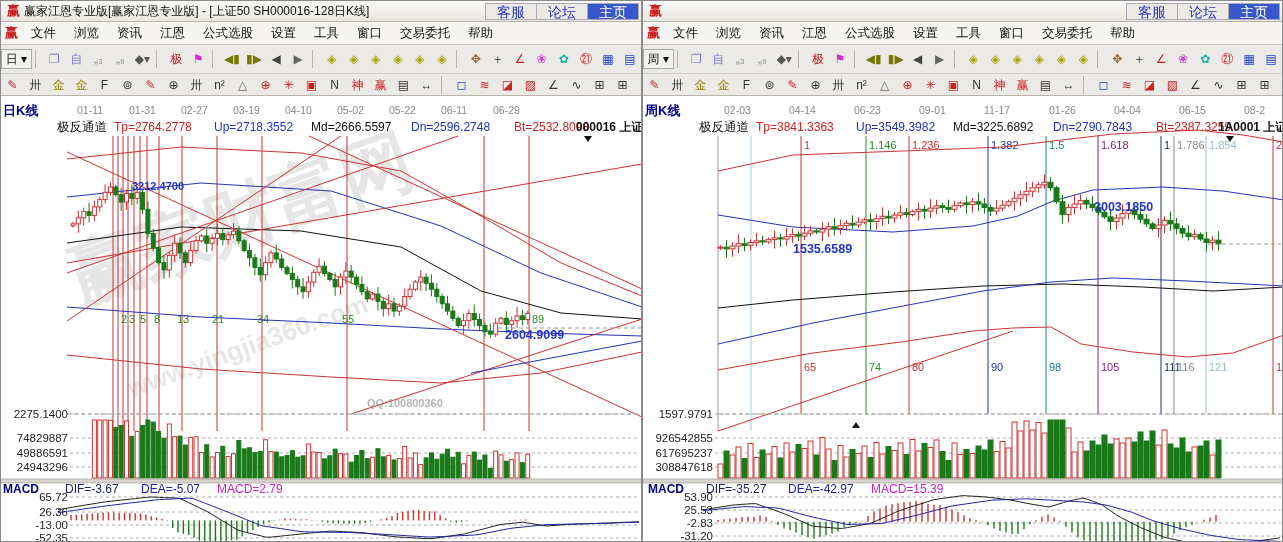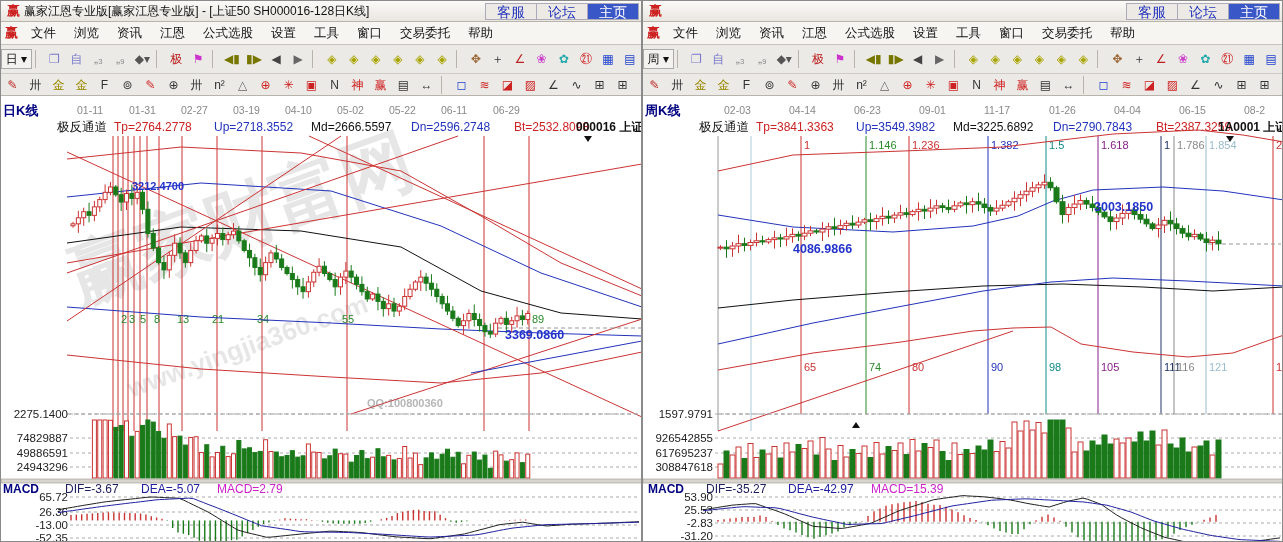--- a/index.html
+++ b/index.html
@@ -530,21 +530,21 @@
         <line x1="498" y1="519.3760162601626" x2="498" y2="519.3389128008927" stroke="#cc3333" stroke-width="1.4"></line>
         <line x1="503.34999999999997" y1="519.3760162601626" x2="503.34999999999997" y2="519.1571058504703" stroke="#cc3333" stroke-width="1.4"></line>
         <line x1="508.7" y1="519.3760162601626" x2="508.7" y2="518.9752989000478" stroke="#cc3333" stroke-width="1.4"></line>
         <line x1="514.05" y1="519.3760162601626" x2="514.05" y2="518.7934919496254" stroke="#cc3333" stroke-width="1.4"></line>
         <line x1="519.4" y1="519.3760162601626" x2="519.4" y2="518.6116849992029" stroke="#cc3333" stroke-width="1.4"></line>
         <line x1="524.75" y1="519.3760162601626" x2="524.75" y2="518.4298780487804" stroke="#cc3333" stroke-width="1.4"></line>
         <polyline points="57.0,508.7 61.8,507.9 66.7,507.1 71.5,506.3 76.4,505.4 81.2,504.6 86.0,503.8 90.9,503.0 95.7,502.2 100.6,501.4 105.4,500.7 110.3,500.2 115.1,499.6 119.9,499.1 124.8,498.6 129.6,498.1 134.5,497.6 139.3,497.0 144.1,496.5 149.0,496.0 153.8,496.1 158.7,496.3 163.5,496.6 168.4,496.8 173.2,497.0 178.0,497.3 182.9,499.2 187.7,501.6 192.6,504.0 197.4,506.3 202.3,508.7 207.1,511.1 211.9,513.9 216.8,516.9 221.6,519.9 226.5,522.8 231.3,525.8 236.1,528.7 241.0,530.3 245.8,531.5 250.7,532.7 255.5,533.8 260.4,535.0 265.2,536.2 270.0,536.1 274.9,535.6 279.7,535.1 284.6,534.6 289.4,534.1 294.2,533.6 299.1,533.1 303.9,532.6 308.8,532.1 313.6,531.7 318.4,531.2 323.3,530.7 328.1,530.2 333.0,530.2 337.8,530.4 342.7,530.7 347.5,530.9 352.3,531.1 357.2,531.4 362.0,531.8 366.9,532.4 371.7,533.0 376.6,533.6 381.4,534.2 386.2,534.8 391.1,535.4 395.9,535.9 400.8,536.2 405.6,536.4 410.4,536.7 415.3,537.0 420.1,537.3 425.0,537.6 429.8,537.7 434.7,537.0 439.5,536.4 444.3,535.7 449.2,535.0 454.0,534.3 458.9,533.6 463.7,532.9 468.5,531.6 473.4,530.3 478.2,529.0 483.1,527.8 487.9,526.5 492.8,525.2 497.6,523.9 502.4,523.2 507.3,522.7 512.1,522.2 517.0,521.7 521.8,521.2 526.6,522.0 531.5,522.8 536.3,523.6 541.2,524.4 546.0,525.0 550.8,524.6 555.7,524.3 560.5,523.9 565.4,523.5 570.2,523.2 575.1,523.1 579.9,522.9 584.7,522.8 589.6,522.6 594.4,522.5 599.3,522.3 604.1,522.2 608.9,522.0 613.8,521.8 618.6,521.5 623.5,521.3 628.3,521.1 633.2,520.9 638.0,520.7" fill="none" stroke="#202020" stroke-width="1"></polyline>
         <polyline points="57.0,511.6 61.8,510.9 66.7,510.2 71.5,509.6 76.4,508.9 81.2,508.2 86.0,507.5 90.9,506.9 95.7,506.2 100.6,505.5 105.4,504.9 110.3,504.3 115.1,503.7 119.9,503.1 124.8,502.5 129.6,501.9 134.5,501.4 139.3,500.8 144.1,500.2 149.0,499.6 153.8,499.0 158.7,498.6 163.5,498.4 168.4,498.1 173.2,497.9 178.0,497.6 182.9,497.4 187.7,497.1 192.6,497.7 197.4,499.6 202.3,501.5 207.1,503.4 211.9,505.2 216.8,507.1 221.6,509.0 226.5,510.9 231.3,512.9 236.1,514.8 241.0,516.8 245.8,518.8 250.7,520.8 255.5,522.7 260.4,524.7 265.2,525.4 270.0,526.2 274.9,526.9 279.7,527.6 284.6,528.3 289.4,529.0 294.2,529.8 299.1,530.5 303.9,530.8 308.8,530.9 313.6,531.0 318.4,531.0 323.3,531.1 328.1,531.2 333.0,531.2 337.8,531.3 342.7,531.4 347.5,531.5 352.3,531.7 357.2,532.0 362.0,532.2 366.9,532.5 371.7,532.7 376.6,533.0 381.4,533.2 386.2,533.5 391.1,533.8 395.9,534.1 400.8,534.4 405.6,534.7 410.4,535.0 415.3,535.3 420.1,535.6 425.0,535.9 429.8,536.0 434.7,535.8 439.5,535.6 444.3,535.4 449.2,535.2 454.0,534.9 458.9,534.7 463.7,534.5 468.5,534.3 473.4,534.0 478.2,533.4 483.1,532.5 487.9,531.5 492.8,530.6 497.6,529.6 502.4,528.7 507.3,527.8 512.1,527.0 517.0,526.5 521.8,526.0 526.6,525.5 531.5,525.0 536.3,524.5 541.2,524.0 546.0,523.6 550.8,523.5 555.7,523.4 560.5,523.3 565.4,523.2 570.2,523.1 575.1,523.0 579.9,522.9 584.7,522.8 589.6,522.6 594.4,522.5 599.3,522.3 604.1,522.2 608.9,522.1 613.8,521.9 618.6,521.8 623.5,521.6 628.3,521.5 633.2,521.3 638.0,521.2" fill="none" stroke="#2020a0" stroke-width="1"></polyline>
       </svg>
       <div class="annot" style="left: 131px; top: 179px; font-size: 11px; color: rgb(34, 51, 204); font-weight: bold;">3212.4700</div>
-      <div class="annot" style="left: 504px; top: 327px; font-size: 12.5px; color: rgb(34, 51, 204); font-weight: bold;">3369.0860</div>
+      <div class="annot" style="left: 504px; top: 327px; font-size: 12.5px; color: rgb(34, 51, 204); font-weight: bold;">2604.9099</div>
       <div class="annot" style="left: 366px; top: 396px; font-size: 11px; color: rgba(120, 120, 120, 0.55); font-weight: bold;">QQ:100800360</div>
     </div>
     <div class="window" style="left: 642px; width: 641px;">
       <div class="titlebar">
         <div class="logo">赢</div>
         <div class="tb-buttons">
           <div class="tb-btn">客服</div>
           <div class="tb-btn">论坛</div>
           <div class="tb-btn active">主页</div>
         </div>
@@ -1038,16 +1038,16 @@
         <line x1="537" y1="520.7029790234444" x2="537" y2="528.9094017529663" stroke="#1a7a1a" stroke-width="1.4"></line>
         <line x1="543" y1="520.7029790234444" x2="543" y2="526.180167432592" stroke="#1a7a1a" stroke-width="1.4"></line>
         <line x1="549" y1="520.7029790234444" x2="549" y2="523.7051862356126" stroke="#1a7a1a" stroke-width="1.4"></line>
         <line x1="555" y1="520.7029790234444" x2="555" y2="521.2783608559796" stroke="#1a7a1a" stroke-width="1.4"></line>
         <line x1="561" y1="520.7029790234444" x2="561" y2="518.8515354763467" stroke="#cc3333" stroke-width="1.4"></line>
         <line x1="567" y1="520.7029790234444" x2="567" y2="516.4247100967139" stroke="#cc3333" stroke-width="1.4"></line>
         <line x1="573" y1="520.7029790234444" x2="573" y2="513.9978847170809" stroke="#cc3333" stroke-width="1.4"></line>
         <polyline points="60.0,508.8 64.8,508.0 69.6,507.3 74.4,506.5 79.2,505.7 84.0,505.0 88.8,504.2 93.7,503.8 98.5,503.4 103.3,503.1 108.1,502.7 112.9,502.7 117.7,504.4 122.5,506.1 127.3,507.7 132.1,509.4 136.9,511.1 141.7,512.9 146.6,515.0 151.4,517.2 156.2,519.3 161.0,521.4 165.8,523.6 170.6,525.4 175.4,525.7 180.2,526.1 185.0,526.5 189.8,526.9 194.6,527.3 199.4,527.4 204.3,526.6 209.1,525.7 213.9,524.9 218.7,524.0 223.5,523.2 228.3,522.1 233.1,520.0 237.9,517.8 242.7,515.7 247.5,513.6 252.3,511.4 257.1,509.4 261.9,507.9 266.8,506.3 271.6,504.8 276.4,503.3 281.2,501.8 286.0,500.2 290.8,498.7 295.6,498.0 300.4,497.3 305.2,496.6 310.0,496.0 314.8,495.3 319.7,494.6 324.5,494.9 329.3,495.2 334.1,495.4 338.9,495.7 343.7,496.1 348.5,496.6 353.3,497.2 358.1,497.8 362.9,498.4 367.7,499.1 372.5,500.0 377.4,501.0 382.2,502.0 387.0,502.9 391.8,503.7 396.6,504.5 401.4,505.3 406.2,506.0 411.0,504.5 415.8,503.0 420.6,501.5 425.4,500.1 430.2,499.1 435.1,498.1 439.9,497.1 444.7,498.3 449.5,500.1 454.3,501.9 459.1,503.9 463.9,507.3 468.7,510.6 473.5,513.9 478.3,516.7 483.1,519.2 487.9,521.7 492.8,524.1 497.6,526.6 502.4,528.6 507.2,530.6 512.0,532.5 516.8,534.4 521.6,536.3 526.4,537.4 531.2,538.4 536.0,539.5 540.8,540.6 545.6,541.0 550.5,541.0 555.3,541.0 560.1,541.0 564.9,541.0 569.7,541.0 574.5,541.0 579.3,541.0 584.1,541.0 588.9,541.0 593.7,541.0 598.5,541.0 603.3,541.0 608.1,540.9 613.0,540.2 617.8,539.5 622.6,538.9 627.4,538.2 632.2,537.5 637.0,536.9" fill="none" stroke="#202020" stroke-width="1"></polyline>
         <polyline points="60.0,509.7 64.8,509.2 69.6,508.7 74.4,508.2 79.2,507.7 84.0,507.2 88.8,506.8 93.7,506.3 98.5,505.8 103.3,505.7 108.1,505.9 112.9,506.1 117.7,506.3 122.5,506.5 127.3,506.6 132.1,506.8 136.9,507.5 141.7,508.7 146.6,510.0 151.4,511.3 156.2,512.6 161.0,513.8 165.8,515.1 170.6,516.3 175.4,517.3 180.2,518.4 185.0,519.4 189.8,520.4 194.6,521.4 199.4,522.4 204.3,523.5 209.1,523.3 213.9,523.2 218.7,523.1 223.5,522.9 228.3,522.8 233.1,522.7 237.9,522.6 242.7,521.6 247.5,520.5 252.3,519.3 257.1,518.2 261.9,517.0 266.8,515.9 271.6,514.7 276.4,513.5 281.2,512.2 286.0,511.0 290.8,509.7 295.6,508.4 300.4,507.2 305.2,505.9 310.0,504.8 314.8,504.1 319.7,503.4 324.5,502.7 329.3,502.0 334.1,501.3 338.9,500.6 343.7,499.9 348.5,499.2 353.3,499.0 358.1,498.8 362.9,498.6 367.7,498.4 372.5,498.2 377.4,498.0 382.2,497.8 387.0,498.0 391.8,498.2 396.6,498.5 401.4,498.8 406.2,499.0 411.0,499.3 415.8,499.5 420.6,499.8 425.4,500.1 430.2,500.4 435.1,500.7 439.9,500.9 444.7,501.5 449.5,502.2 454.3,502.9 459.1,503.5 463.9,504.2 468.7,505.5 473.5,506.9 478.3,508.2 483.1,509.6 487.9,511.0 492.8,512.9 497.6,514.8 502.4,516.7 507.2,518.6 512.0,520.3 516.8,521.7 521.6,523.1 526.4,524.5 531.2,525.8 536.0,527.2 540.8,528.5 545.6,529.5 550.5,530.6 555.3,531.7 560.1,532.7 564.9,533.8 569.7,534.7 574.5,535.4 579.3,536.1 584.1,536.8 588.9,537.5 593.7,538.2 598.5,538.7 603.3,538.9 608.1,539.1 613.0,539.3 617.8,539.5 622.6,539.7 627.4,540.0 632.2,540.2 637.0,540.4" fill="none" stroke="#2020a0" stroke-width="1"></polyline>
       </svg>
-      <div class="annot" style="left: 150px; top: 241px; font-size: 12.5px; color: rgb(34, 51, 204); font-weight: bold;">4086.9866</div>
+      <div class="annot" style="left: 150px; top: 241px; font-size: 12.5px; color: rgb(34, 51, 204); font-weight: bold;">1535.6589</div>
       <div class="annot" style="left: 451px; top: 199px; font-size: 12.5px; color: rgb(34, 51, 204); font-weight: bold;">3003.1850</div>
     </div>
   </div>
 
 </body></html>

